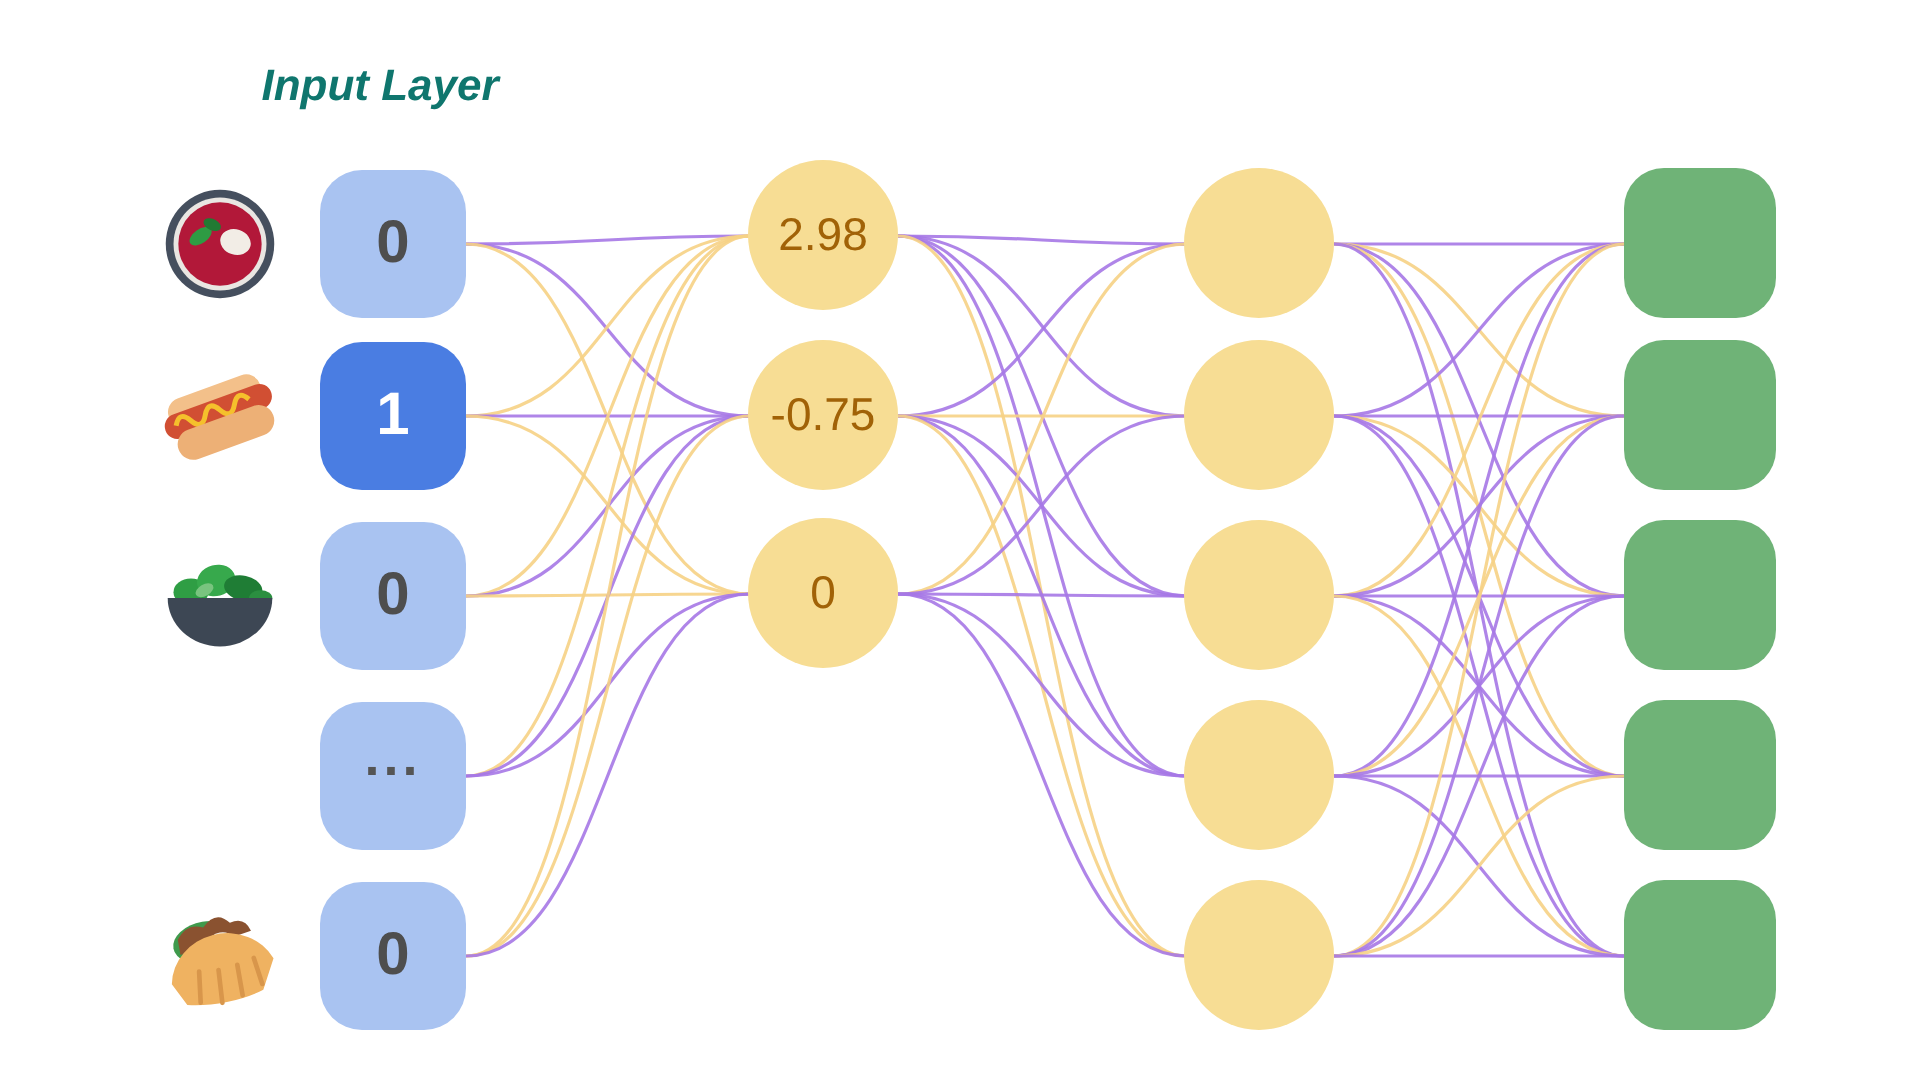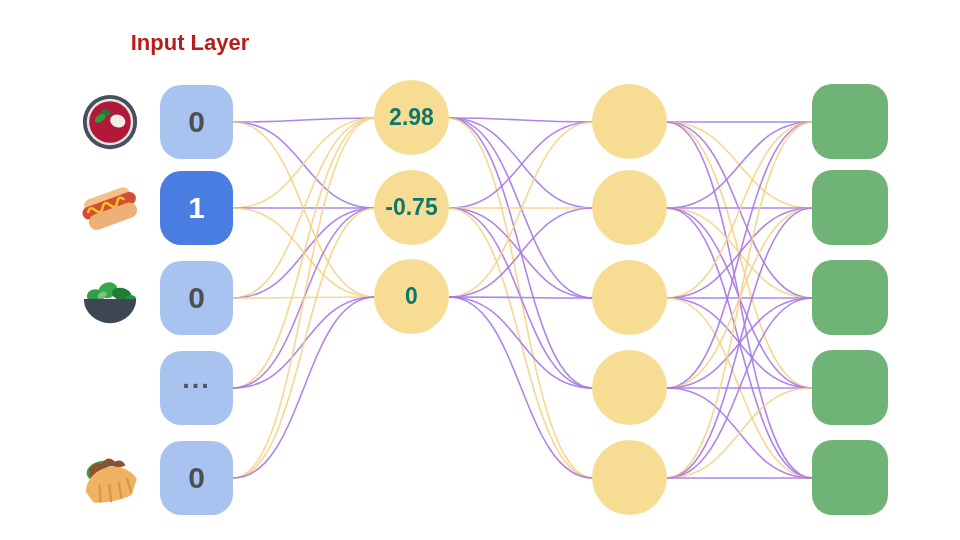--- a/index.html
+++ b/index.html
@@ -1,27 +1,27 @@
 <!DOCTYPE html>
 <html><head>
 <meta charset="utf-8">
 <style>
   html,body{margin:0;padding:0;background:#ffffff;}
   .canvas{position:relative;width:960px;height:540px;background:#ffffff;overflow:hidden;
           font-family:"Liberation Sans",sans-serif;}
   #edge-svg{position:absolute;left:0;top:0;z-index:0;}
   .node{position:absolute;z-index:2;display:flex;align-items:center;justify-content:center;box-sizing:border-box;}
   .heading{position:absolute;z-index:3;transform:translateX(-50%);font-size:22px;font-weight:700;
-           color:#b91c1c;white-space:nowrap;}
+           color:#0f766e;white-space:nowrap;font-style:italic;}
   .in-box{left:160px;width:73px;height:74px;border-radius:21px;background:#a9c3f1;
           font-size:30px;font-weight:700;color:#4e4e4e;}
   .in-box.hl{background:#4a7de2;color:#ffffff;}
   .in-box.dots span{display:inline-block;transform:translateY(-30%);letter-spacing:2px;font-size:27px;color:#555;}
   .embed-circle{left:374px;width:75px;height:75px;border-radius:50%;background:#f7dd94;
-          font-size:23px;font-weight:700;color:#0f766e;}
+          font-size:23px;font-weight:400;color:#a16207;}
   .hid-circle{left:592px;width:75px;height:75px;border-radius:50%;background:#f7dd94;}
   .out-box{left:812px;width:76px;height:75px;border-radius:20px;background:#6fb377;}
   .food-icon{position:absolute;left:79px;width:62px;height:62px;z-index:2;}
 </style>
 </head>
 <body>
 
 <div class="canvas">
 
   <svg id="edge-svg" width="960" height="540">

